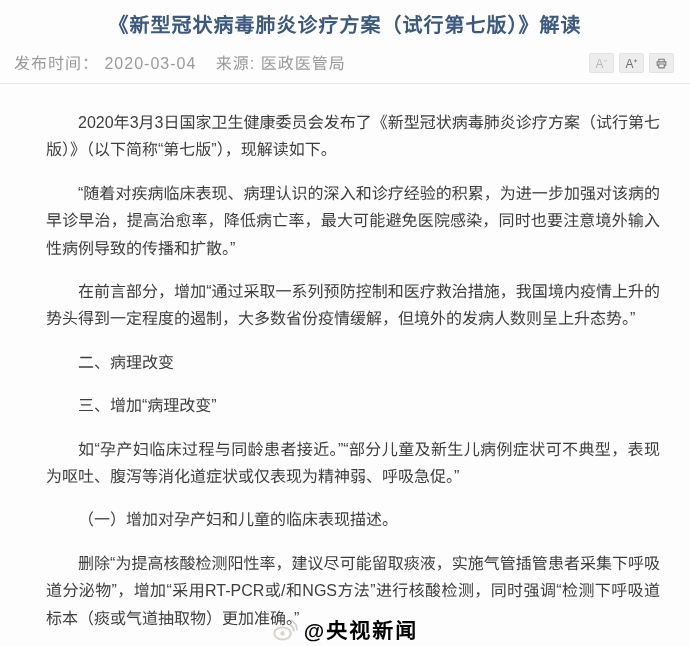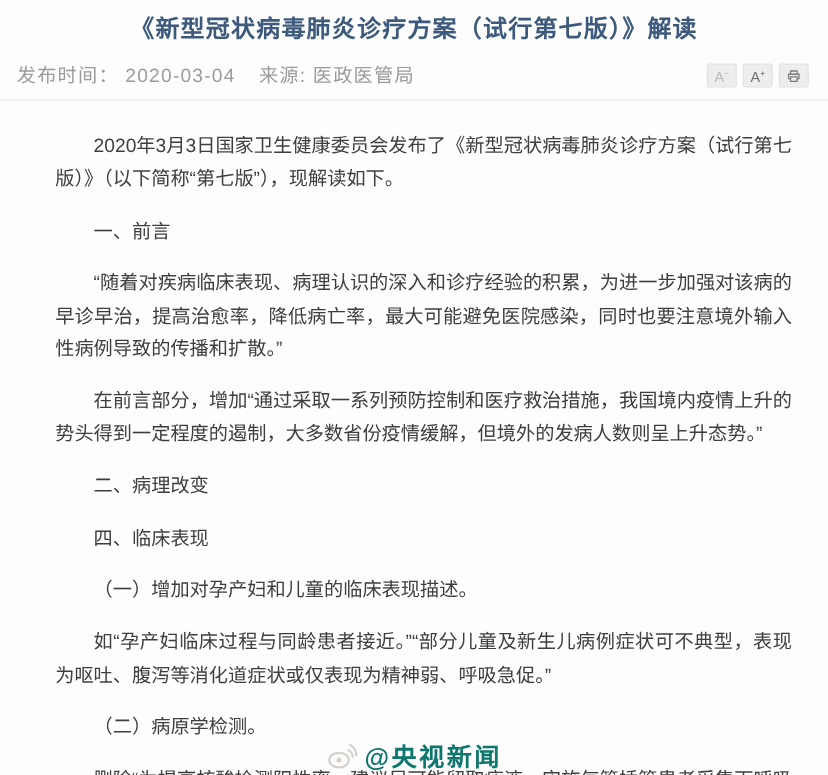--- a/index.html
+++ b/index.html
@@ -87,21 +87,21 @@
     display: flex;
     align-items: center;
     gap: 5px;
     pointer-events: none;
     white-space: nowrap;
   }
   .watermark-text {
     font-size: 21px;
     font-weight: bold;
     letter-spacing: 2px;
-    color: #0f766e;
+    color: #000000;
     text-shadow: 0.5px 0.5px 0 #ffffff;
   }
 </style>
 </head>
 <body>
 
 <div class="page">
 
   <div class="header">
     <h1 class="page-title">《新型冠状病毒肺炎诊疗方案（试行第七版）》解读</h1>
@@ -123,28 +123,26 @@
               <path d="M7 8V4h10v4 M6 16H5a1 1 0 0 1-1-1V9h16v6a1 1 0 0 1-1 1h-1 M7 13h10v7H7z" fill="none" stroke="#7d7d7d" stroke-width="2"></path>
             </svg>
           </span>
         </button>
       </div>
     </div>
   </div>
 
   <div class="article">
     <p>2020年3月3日国家卫生健康委员会发布了《新型冠状病毒肺炎诊疗方案（试行第七版）》（以下简称“第七版”），现解读如下。</p>
-    <p>一、前言</p>
     <p>“随着对疾病临床表现、病理认识的深入和诊疗经验的积累，为进一步加强对该病的早诊早治，提高治愈率，降低病亡率，最大可能避免医院感染，同时也要注意境外输入性病例导致的传播和扩散。”</p>
     <p>在前言部分，增加“通过采取一系列预防控制和医疗救治措施，我国境内疫情上升的势头得到一定程度的遏制，大多数省份疫情缓解，但境外的发病人数则呈上升态势。”</p>
     <p>二、病理改变</p>
-    <p>四、临床表现</p>
+    <p>三、增加“病理改变”</p>
+    <p>如“孕产妇临床过程与同龄患者接近。”“部分儿童及新生儿病例症状可不典型，表现为呕吐、腹泻等消化道症状或仅表现为精神弱、呼吸急促。”</p>
     <p>（一）增加对孕产妇和儿童的临床表现描述。</p>
-    <p>如“孕产妇临床过程与同龄患者接近。”“部分儿童及新生儿病例症状可不典型，表现为呕吐、腹泻等消化道症状或仅表现为精神弱、呼吸急促。”</p>
-    <p>（二）病原学检测。</p>
     <p>删除“为提高核酸检测阳性率，建议尽可能留取痰液，实施气管插管患者采集下呼吸道分泌物”，增加“采用RT-PCR或/和NGS方法”进行核酸检测，同时强调“检测下呼吸道标本（痰或气道抽取物）更加准确。”</p>
 
   </div>
 
   <div class="watermark">
     <span style="display:flex">
       <svg width="27" height="25" viewBox="0 0 34 32">
         <ellipse cx="13.5" cy="21" rx="10.5" ry="7.8" fill="none" stroke="#d5d2cc" stroke-width="2.4"></ellipse>
         <circle cx="13.5" cy="21" r="2.7" fill="#d5d2cc"></circle>
         <path d="M23.5 10.5 a8 8 0 0 1 4.5 7" fill="none" stroke="#d5d2cc" stroke-width="2.4" stroke-linecap="round"></path>

